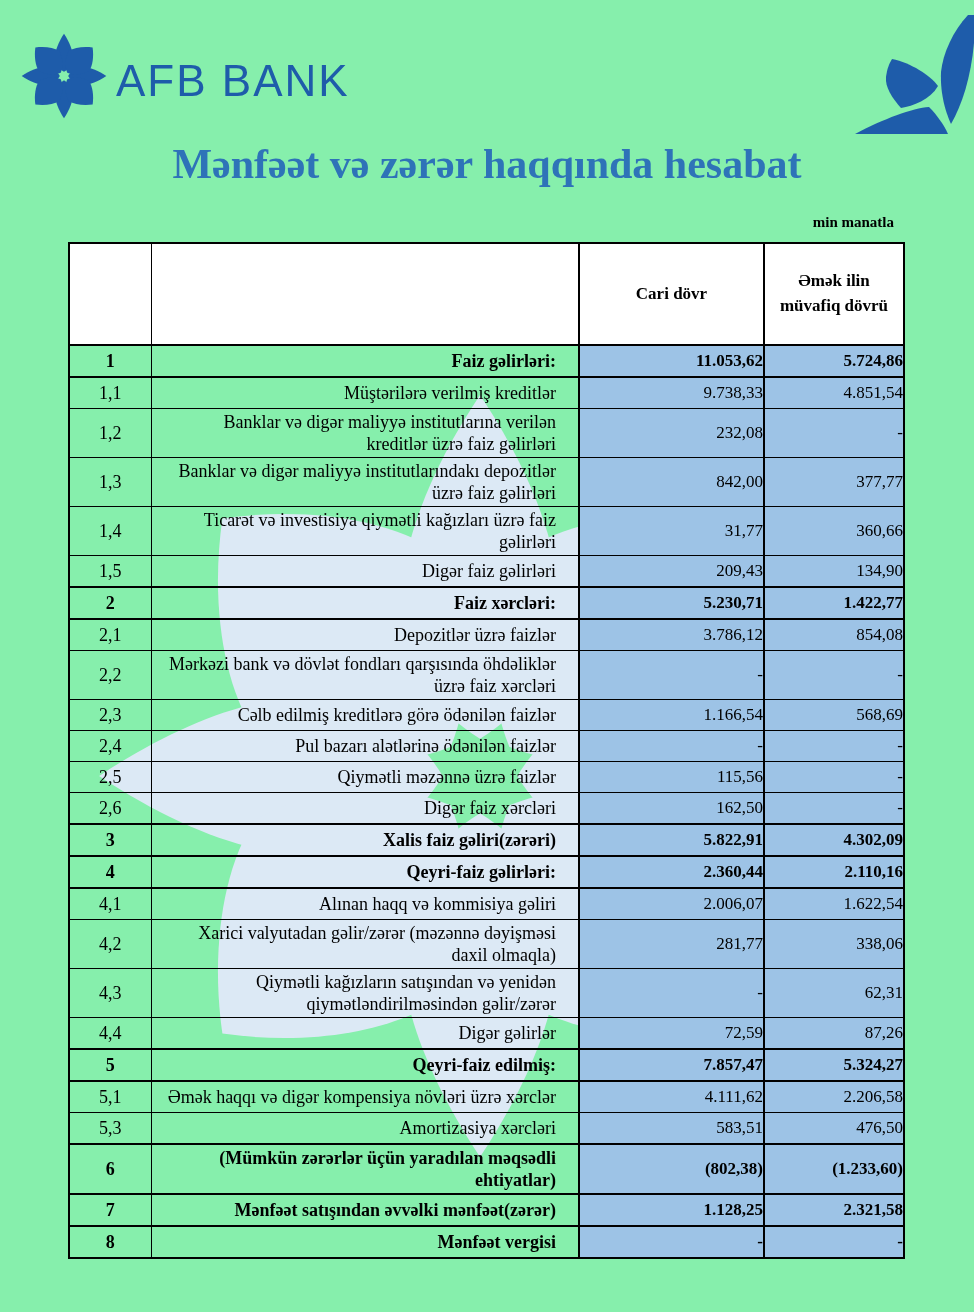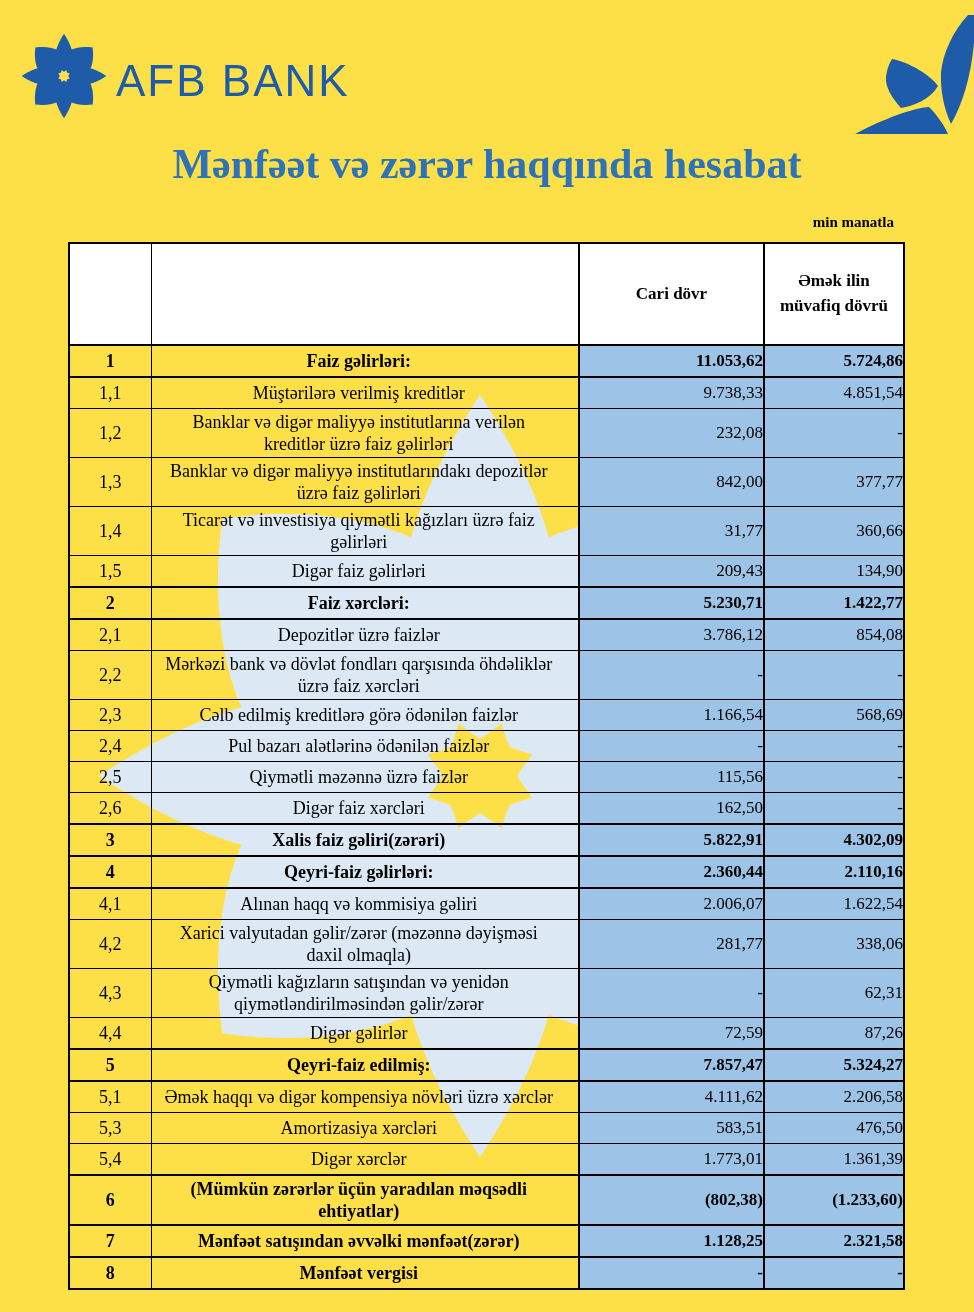--- a/index.html
+++ b/index.html
@@ -1,20 +1,20 @@
 <!DOCTYPE html>
 <html><head>
 <meta charset="utf-8">
 <style>
   html, body { margin: 0; padding: 0; background: #ffffff; }
   .page {
     position: relative;
     width: 974px;
     height: 1312px;
-    background: #fde047;
+    background: #86efac;
     overflow: hidden;
     font-family: "Liberation Serif", serif;
   }
 
   
   .brand {
     position: absolute;
     top: 28px;
     left: 18px;
     display: flex;
@@ -95,21 +95,21 @@
   }
   .report tbody td {
     font-size: 18px;
     line-height: 22px;
     padding: 2px 6px;
     height: 26px;
     vertical-align: middle;
     background: transparent;
   }
   .report .c-no    { text-align: center; border-right: 1px solid #000; }
-  .report .c-label { text-align: center; padding-left: 10px; padding-right: 22px; border-right: 2px solid #000; }
+  .report .c-label { text-align: right; padding-left: 10px; padding-right: 22px; border-right: 2px solid #000; }
   .report .c-val   { text-align: right; padding-right: 0; background: #9dc3e6; font-size: 17px; border-right: 2px solid #000; }
   .report thead th.h-current, .report thead th.h-previous { border-right: 2px solid #000; }
   .report thead th.h-label { border-right: 2px solid #000; }
   .report thead tr th { border-bottom: 2px solid #000; }
   .report tr.bold td { font-weight: bold; border-top-width: 2px; border-bottom-width: 2px; }
 </style>
 </head>
 <body>
 
 <div class="page">
@@ -297,26 +297,20 @@
           <td class="c-label">Əmək haqqı və digər kompensiya növləri üzrə xərclər</td>
           <td class="c-val">4.111,62</td>
           <td class="c-val">2.206,58</td>
         </tr>
         <tr>
           <td class="c-no">5,3</td>
           <td class="c-label">Amortizasiya xərcləri</td>
           <td class="c-val">583,51</td>
           <td class="c-val">476,50</td>
         </tr>
-        <tr>
-          <td class="c-no">5,4</td>
-          <td class="c-label">Digər xərclər</td>
-          <td class="c-val">1.773,01</td>
-          <td class="c-val">1.361,39</td>
-        </tr>
         <tr class="bold">
           <td class="c-no">6</td>
           <td class="c-label">(Mümkün zərərlər üçün yaradılan məqsədli ehtiyatlar)</td>
           <td class="c-val">(802,38)</td>
           <td class="c-val">(1.233,60)</td>
         </tr>
         <tr class="bold">
           <td class="c-no">7</td>
           <td class="c-label">Mənfəət satışından əvvəlki mənfəət(zərər)</td>
           <td class="c-val">1.128,25</td>

